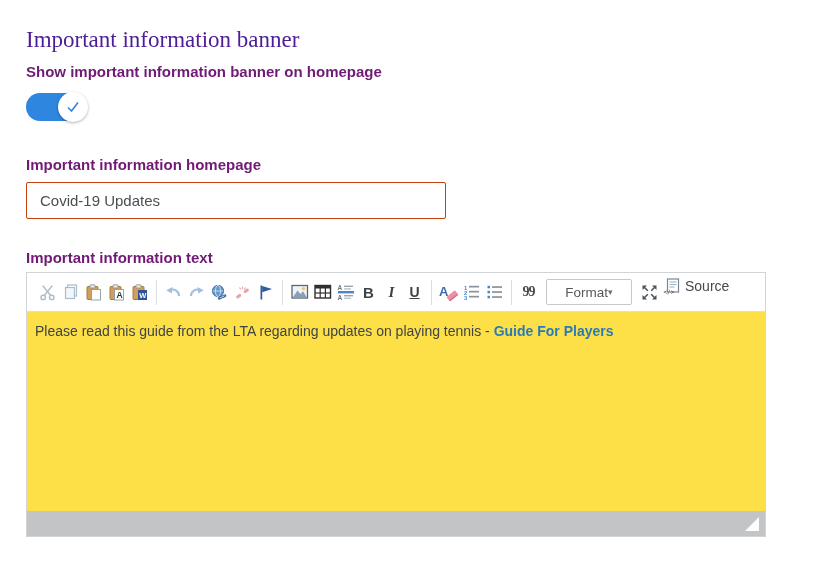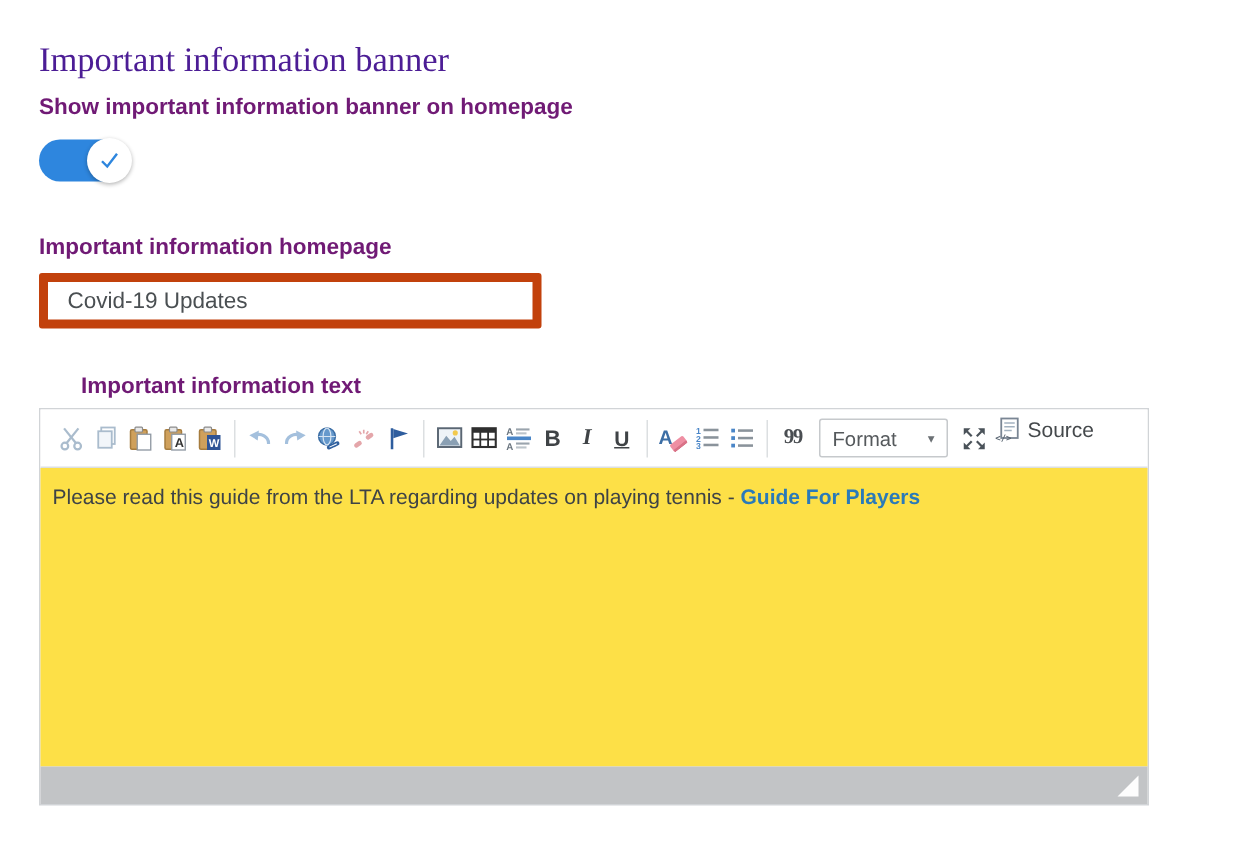--- a/index.html
+++ b/index.html
@@ -10,39 +10,39 @@
 
   .page-title {
     left: 26px; top: 27px;
     font-size: 23px; font-weight: 400; color: #4c1d95; font-family: Liberation Serif, serif;
   }
   .field-label {
     font-size: 15px; font-weight: 700; color: #701a75;
   }
   #toggle-label { left: 26px; top: 63px; }
   #heading-label { left: 26px; top: 156px; }
-  #text-label { left: 26px; top: 249px; margin-left: 28px; }
+  #text-label { left: 26px; top: 249px; }
 
   
   .toggle {
     left: 26px; top: 93px;
     width: 59px; height: 28px; border-radius: 14px;
     background: #2e86de; cursor: pointer;
   }
   .toggle-knob {
     position: absolute; right: -3px; top: -1px;
     width: 30px; height: 30px; border-radius: 50%;
     background: #fff; box-shadow: 0 1px 3px rgba(0,0,0,.3);
     display: flex; align-items: center; justify-content: center;
   }
 
   
   .text-input {
-    left: 26px; top: 182px; width: 335px; height: 37px;
-    border: 6px solid #c2410c; border-radius: 2px;
+    left: 26px; top: 182px; width: 420px; height: 37px;
+    border: 1px solid #c2410c; border-radius: 2px;
     padding: 0 13px; font-size: 15px; color: #4a4f52;
     font-family: "Liberation Sans", sans-serif; outline: none; background: #fff;
   }
 
   
   .editor {
     left: 26px; top: 272px; width: 740px; height: 265px;
     border: 1px solid #d1d4d7; display: flex; flex-direction: column;
     background: #fff;
   }
@@ -60,21 +60,21 @@
   .tsep { width: 1px; height: 25px; background: #dcdfe1; margin: 0 5px; flex: 0 0 1px; }
   .glyph-b { font-weight: 700; font-size: 15px; color: #3f4346; }
   .glyph-i { font-family: "Liberation Serif", serif; font-style: italic; font-weight: 700; font-size: 15px; color: #3f4346; padding: 0 3px; }
   .glyph-u { font-weight: 700; font-size: 14px; color: #3f4346; text-decoration: underline; }
   .glyph-q { font-family: "Liberation Serif", serif; font-weight: 700; font-size: 14px; color: #4a4e52; letter-spacing: -1px; }
   .rmf { position: relative; width: 19px; height: 17px; }
   .rmf .a { position: absolute; left: 0; top: 0; font-weight: 700; font-size: 13px; color: #3c6ea5; }
   .rmf .er { position: absolute; right: 0; bottom: 2px; width: 11px; height: 6px; background: #ef8fa3; border-bottom: 2px solid #d97287; transform: rotate(-38deg); border-radius: 1px; }
   .format-select {
     width: 86px; height: 26px; border: 1px solid #c6c9cc; border-radius: 2px;
-    background: #fff; display: flex; align-items: center; justify-content: space-between;
+    background: #fff; display: flex; align-items: center; justify-content: center;
     padding: 0 8px; margin: 0 6px; cursor: pointer; flex: 0 0 86px;
   }
   .format-select .val { font-size: 13.5px; color: #55595c; }
   .format-select .arr { font-size: 9px; color: #6b7074; }
   .source-btn { display: flex; align-items: flex-start; gap: 4px; }
   .source-label { font-size: 14px; color: #45494c; }
 
   .editor-content {
     flex: 1 1 auto; background: #fde047; padding: 9px 8px; overflow: hidden;
     font-size: 14px; color: #3e4346; line-height: 1.45; cursor: text;

